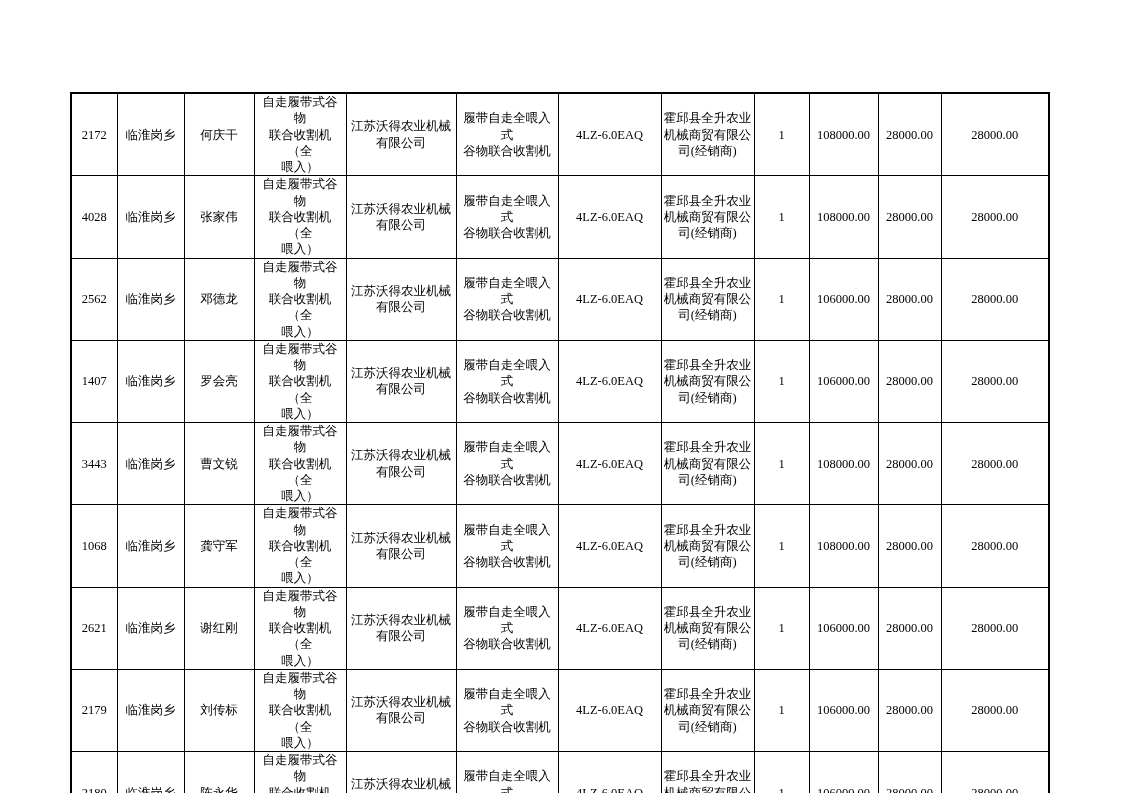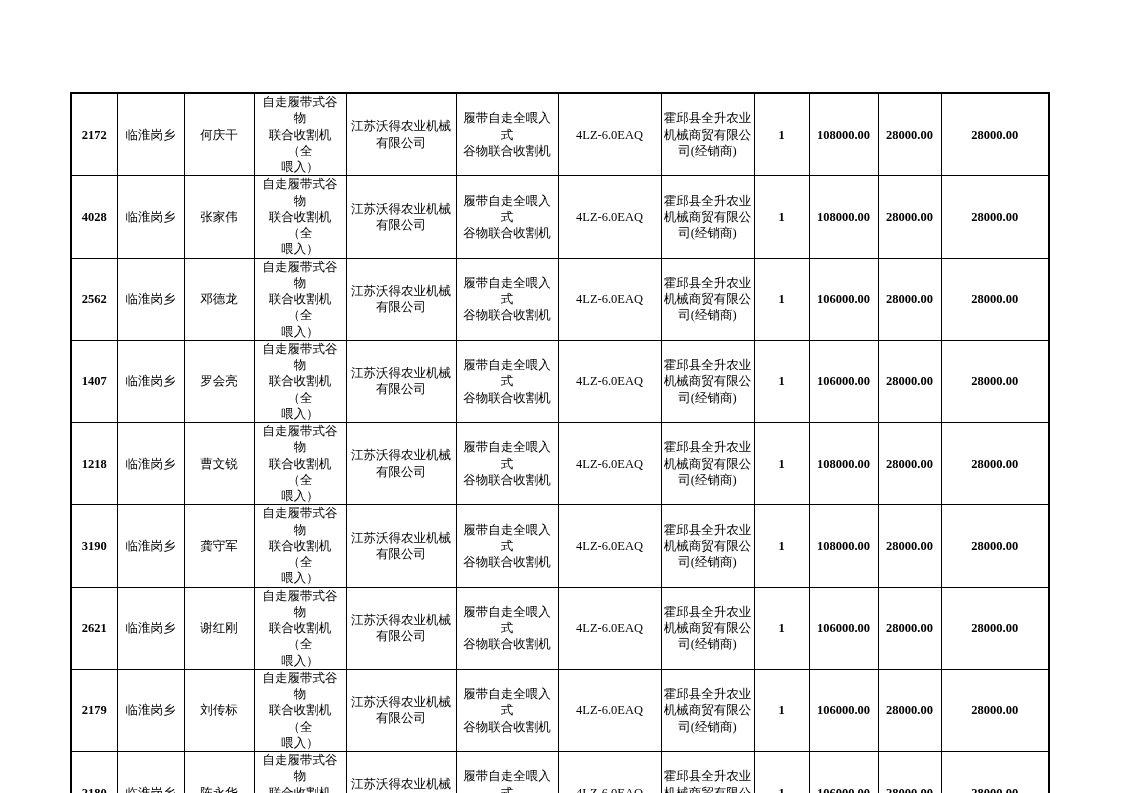--- a/index.html
+++ b/index.html
@@ -38,21 +38,20 @@
     font-size: 12.5px;
     line-height: 1.3;
     padding: 0 2px;
     height: 46px;
     white-space: pre-line;
     overflow: hidden;
     word-break: break-all;
   }
   td.num-cell {
     font-size: 13px;
-    font-weight: bold;
   }
 </style>
 </head>
 <body>
 
 <div class="doc-page">
   <table class="doc-table">
     <colgroup>
       <col style="width:46px">
       <col style="width:67px">
@@ -142,41 +141,41 @@
           <td>4LZ-6.0EAQ</td>
           <td>霍邱县全升农业
 机械商贸有限公
 司(经销商)</td>
           <td class="num-cell">1</td>
           <td class="num-cell">106000.00</td>
           <td class="num-cell">28000.00</td>
           <td class="num-cell">28000.00</td>
         </tr>
         <tr>
-          <td class="num-cell">1218</td>
+          <td class="num-cell">3443</td>
           <td>临淮岗乡</td>
           <td>曹文锐</td>
           <td>自走履带式谷物
 联合收割机（全
 喂入）</td>
           <td>江苏沃得农业机械
 有限公司</td>
           <td>履带自走全喂入式
 谷物联合收割机</td>
           <td>4LZ-6.0EAQ</td>
           <td>霍邱县全升农业
 机械商贸有限公
 司(经销商)</td>
           <td class="num-cell">1</td>
           <td class="num-cell">108000.00</td>
           <td class="num-cell">28000.00</td>
           <td class="num-cell">28000.00</td>
         </tr>
         <tr>
-          <td class="num-cell">3190</td>
+          <td class="num-cell">1068</td>
           <td>临淮岗乡</td>
           <td>龚守军</td>
           <td>自走履带式谷物
 联合收割机（全
 喂入）</td>
           <td>江苏沃得农业机械
 有限公司</td>
           <td>履带自走全喂入式
 谷物联合收割机</td>
           <td>4LZ-6.0EAQ</td>

